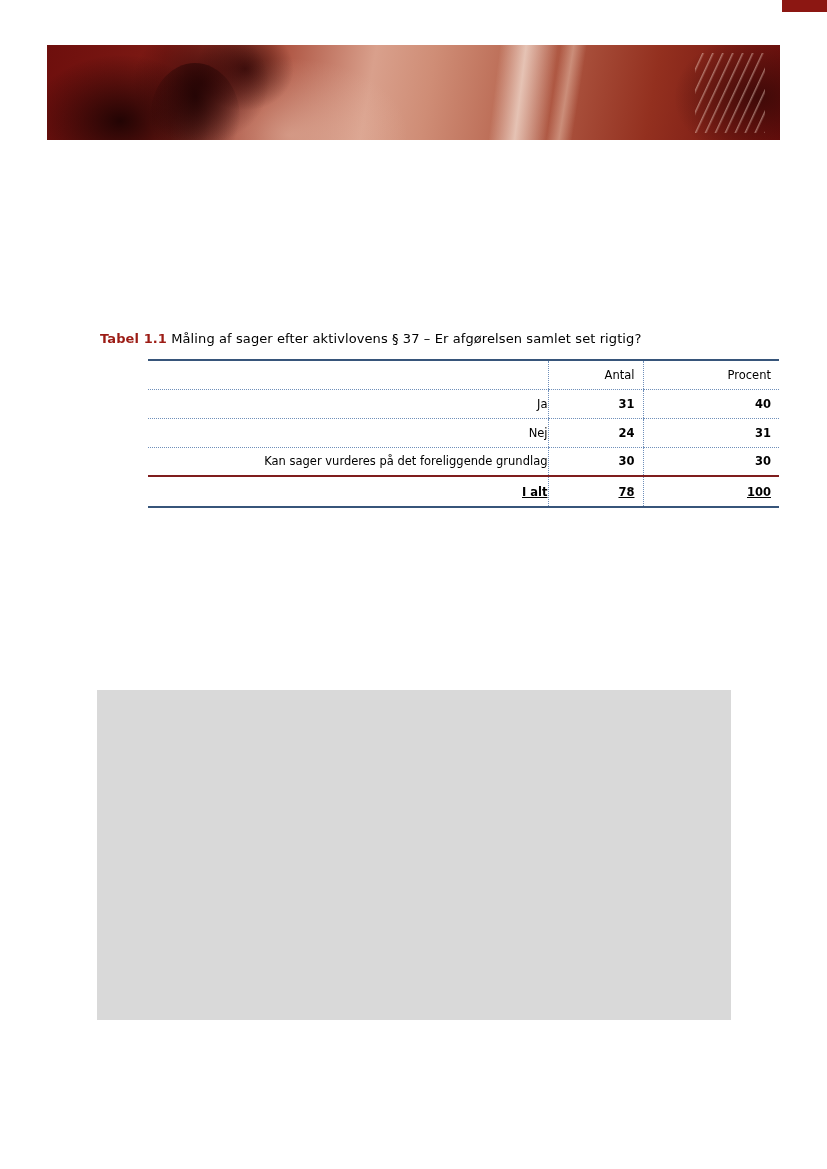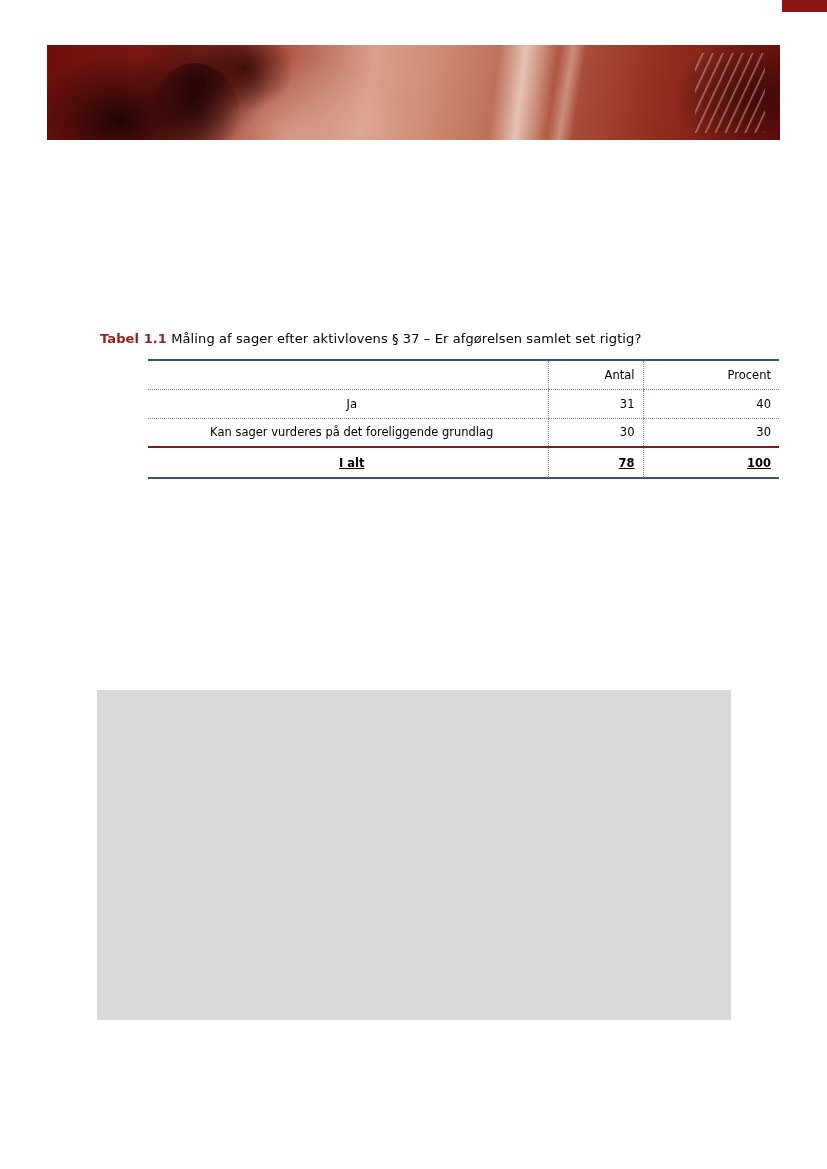--- a/index.html
+++ b/index.html
@@ -111,31 +111,31 @@
   }
   table.stats col.c1 { width: 400px; }
   table.stats col.c2 { width: 95px; }
   table.stats col.c3 { width: 136px; }
 
   table.stats td, table.stats th {
     height: 29px;
     vertical-align: middle;
     font-weight: normal;
   }
-  table.stats .lbl { text-align: center;  padding-left: 8px; }
+  table.stats .lbl { text-align: right;  padding-left: 8px; }
   table.stats .num { text-align: right; padding-right: 8px; }
 
   
   table.stats tr.hdr td,
   table.stats tr.body-row td {
     border-bottom: 1px dotted #6f8fba;
   }
   table.stats td.vsep { border-left: 1px dotted #6f8fba; }
 
-  table.stats tr.body-row td.num { font-weight: normal; }
+  table.stats tr.body-row td.num { font-weight: bold; }
 
   table.stats tr.total-row td {
     border-top: 2px solid #7f1d1d;
     font-weight: bold;
     height: 31px;
     text-decoration: underline;
   }
 
   .note {
     margin-top: 20px;
@@ -187,20 +187,25 @@
         <td class="num vsep">Antal</td>
         <td class="num vsep">Procent</td>
       </tr>
 
       <tr class="body-row">
         <td class="lbl">Ja</td>
         <td class="num vsep">31</td>
         <td class="num vsep">40</td>
       </tr>
 
+      <tr class="body-row">
+        <td class="lbl">Nej</td>
+        <td class="num vsep">24</td>
+        <td class="num vsep">31</td>
+      </tr>
 
       <tr class="body-row">
         <td class="lbl">Kan sager vurderes på det foreliggende grundlag</td>
         <td class="num vsep">30</td>
         <td class="num vsep">30</td>
       </tr>
 
       <tr class="total-row">
         <td class="lbl">I alt</td>
         <td class="num vsep">78</td>

